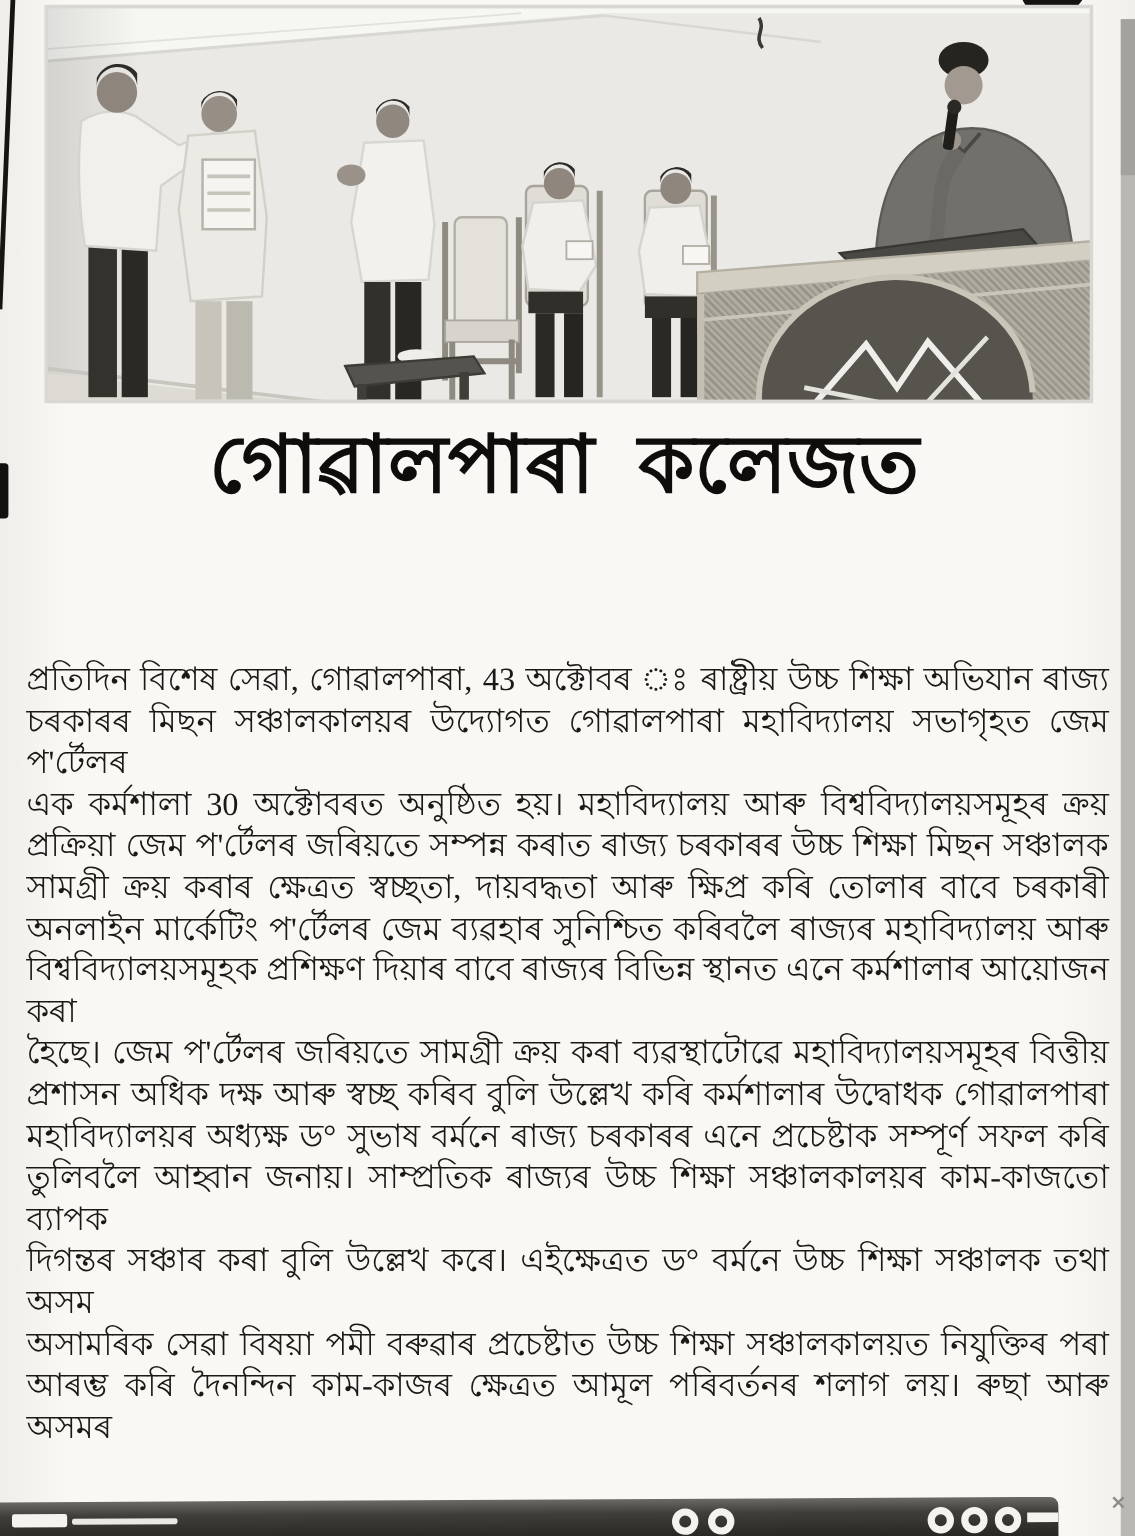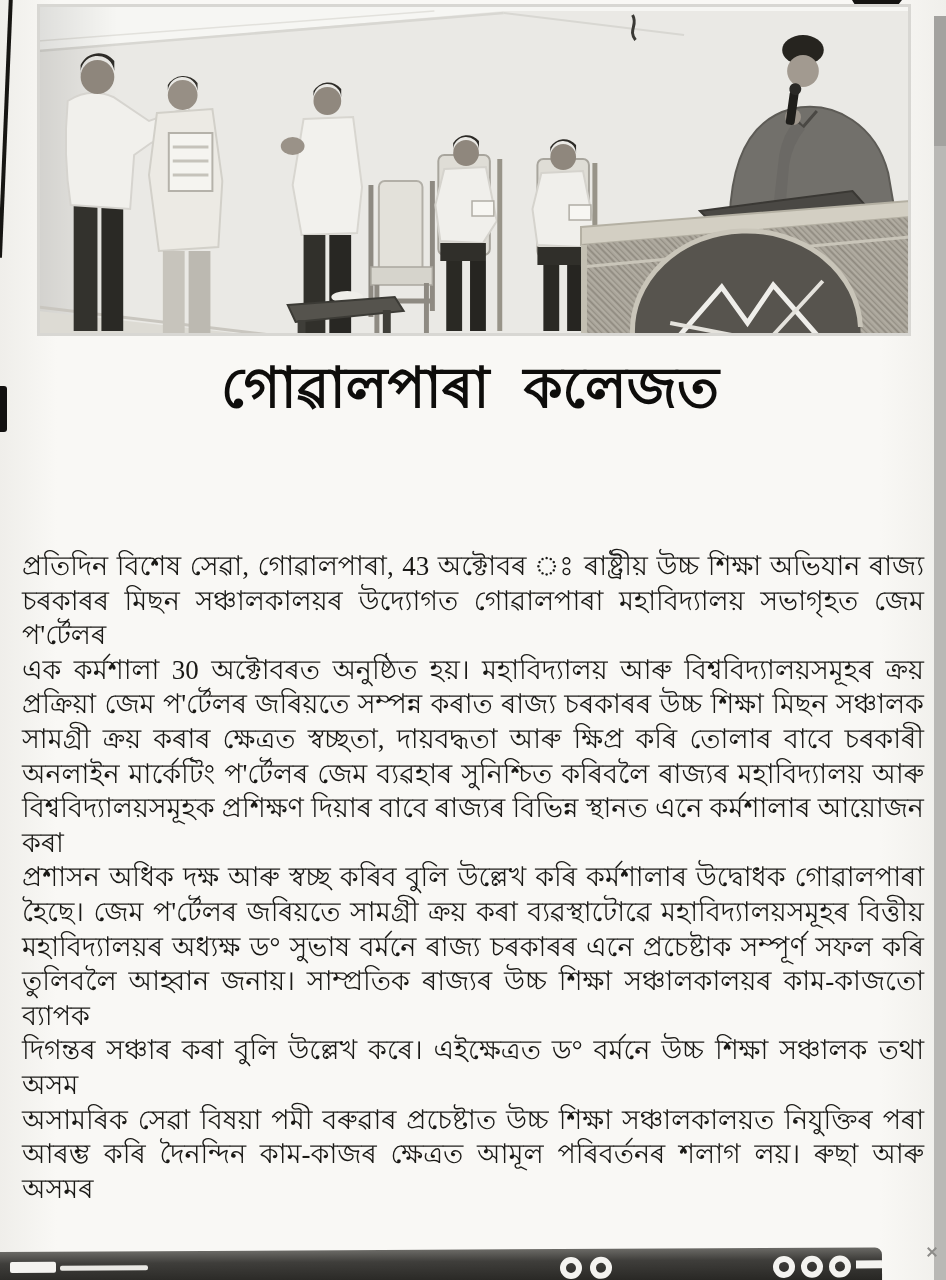--- a/index.html
+++ b/index.html
@@ -18,21 +18,21 @@
   .right-strip-dark{position:absolute;left:934px;top:16px;width:12px;height:130px;background:#a3a29f;}
   .artifact-x{position:absolute;left:926px;top:1246px;width:12px;height:12px;}
   .artifact-x::before,.artifact-x::after{content:"";position:absolute;left:5px;top:0;width:2px;height:12px;background:#8c8b88;}
   .artifact-x::before{transform:rotate(45deg);} .artifact-x::after{transform:rotate(-45deg);}
   
   .photo{position:absolute;left:38px;top:5px;width:872px;height:330px;margin:0;
     outline:1px solid #d8d7d3;background:#eae9e5;}
   .photo svg{display:block;width:100%;height:100%;}
   
   .headline{position:absolute;left:0;top:338px;width:940px;margin:0;text-align:center;
-    font-weight:bold;color:#0e0d0b;font-size:56px;line-height:101px;word-spacing:20px;}
+    font-weight:bold;color:#0e0d0b;font-size:67px;line-height:101px;word-spacing:20px;}
   .hl-line{display:block;}
   
   .body-text{position:absolute;left:22px;top:549px;width:902px;color:#1a1916;
     font-size:27px;line-height:34.6px;}
   .article-line{display:block;text-align:justify;text-align-last:justify;}
   
   .bottom-bar{position:absolute;left:-2px;top:1252px;width:884px;height:34px;
     background:linear-gradient(#6b6a66,#3f3e3b 35%,#262522);border-top-right-radius:7px;
     transform:rotate(-0.3deg);transform-origin:left center;overflow:hidden;}
   .bb-dash1{position:absolute;left:12px;top:10px;width:46px;height:11px;background:#f4f3f0;border-radius:2px;}
@@ -177,22 +177,22 @@
   </h1>
 
   <div class="body-text">
       <span class="article-line">প্ৰতিদিন বিশেষ সেৱা, গোৱালপাৰা, 43 অক্টোবৰ ঃ ৰাষ্ট্ৰীয় উচ্চ শিক্ষা অভিযান ৰাজ্য</span>
       <span class="article-line">চৰকাৰৰ মিছন সঞ্চালকালয়ৰ উদ্যোগত গোৱালপাৰা মহাবিদ্যালয় সভাগৃহত জেম প'ৰ্টেলৰ</span>
       <span class="article-line">এক কৰ্মশালা 30 অক্টোবৰত অনুষ্ঠিত হয়। মহাবিদ্যালয় আৰু বিশ্ববিদ্যালয়সমূহৰ ক্ৰয়</span>
       <span class="article-line">প্ৰক্ৰিয়া জেম প'ৰ্টেলৰ জৰিয়তে সম্পন্ন কৰাত ৰাজ্য চৰকাৰৰ উচ্চ শিক্ষা মিছন সঞ্চালক</span>
       <span class="article-line">সামগ্ৰী ক্ৰয় কৰাৰ ক্ষেত্ৰত স্বচ্ছতা, দায়বদ্ধতা আৰু ক্ষিপ্ৰ কৰি তোলাৰ বাবে চৰকাৰী</span>
       <span class="article-line">অনলাইন মাৰ্কেটিং প'ৰ্টেলৰ জেম ব্যৱহাৰ সুনিশ্চিত কৰিবলৈ ৰাজ্যৰ মহাবিদ্যালয় আৰু</span>
       <span class="article-line">বিশ্ববিদ্যালয়সমূহক প্ৰশিক্ষণ দিয়াৰ বাবে ৰাজ্যৰ বিভিন্ন স্থানত এনে কৰ্মশালাৰ আয়োজন কৰা</span>
+      <span class="article-line">হৈছে। জেম প'ৰ্টেলৰ জৰিয়তে সামগ্ৰী ক্ৰয় কৰা ব্যৱস্থাটোৱে মহাবিদ্যালয়সমূহৰ বিত্তীয়</span>
       <span class="article-line">প্ৰশাসন অধিক দক্ষ আৰু স্বচ্ছ কৰিব বুলি উল্লেখ কৰি কৰ্মশালাৰ উদ্বোধক গোৱালপাৰা</span>
-      <span class="article-line">হৈছে। জেম প'ৰ্টেলৰ জৰিয়তে সামগ্ৰী ক্ৰয় কৰা ব্যৱস্থাটোৱে মহাবিদ্যালয়সমূহৰ বিত্তীয়</span>
       <span class="article-line">মহাবিদ্যালয়ৰ অধ্যক্ষ ড° সুভাষ বৰ্মনে ৰাজ্য চৰকাৰৰ এনে প্ৰচেষ্টাক সম্পূৰ্ণ সফল কৰি</span>
       <span class="article-line">তুলিবলৈ আহ্বান জনায়। সাম্প্ৰতিক ৰাজ্যৰ উচ্চ শিক্ষা সঞ্চালকালয়ৰ কাম-কাজতো ব্যাপক</span>
       <span class="article-line">দিগন্তৰ সঞ্চাৰ কৰা বুলি উল্লেখ কৰে। এইক্ষেত্ৰত ড° বৰ্মনে উচ্চ শিক্ষা সঞ্চালক তথা অসম</span>
       <span class="article-line">অসামৰিক সেৱা বিষয়া পমী বৰুৱাৰ প্ৰচেষ্টাত উচ্চ শিক্ষা সঞ্চালকালয়ত নিযুক্তিৰ পৰা</span>
       <span class="article-line">আৰম্ভ কৰি দৈনন্দিন কাম-কাজৰ ক্ষেত্ৰত আমূল পৰিবৰ্তনৰ শলাগ লয়। ৰুছা আৰু অসমৰ</span>
     </div>
 
   <div class="bottom-bar">
     <span class="bb-dash1"></span>
     <span class="bb-dash2"></span>

